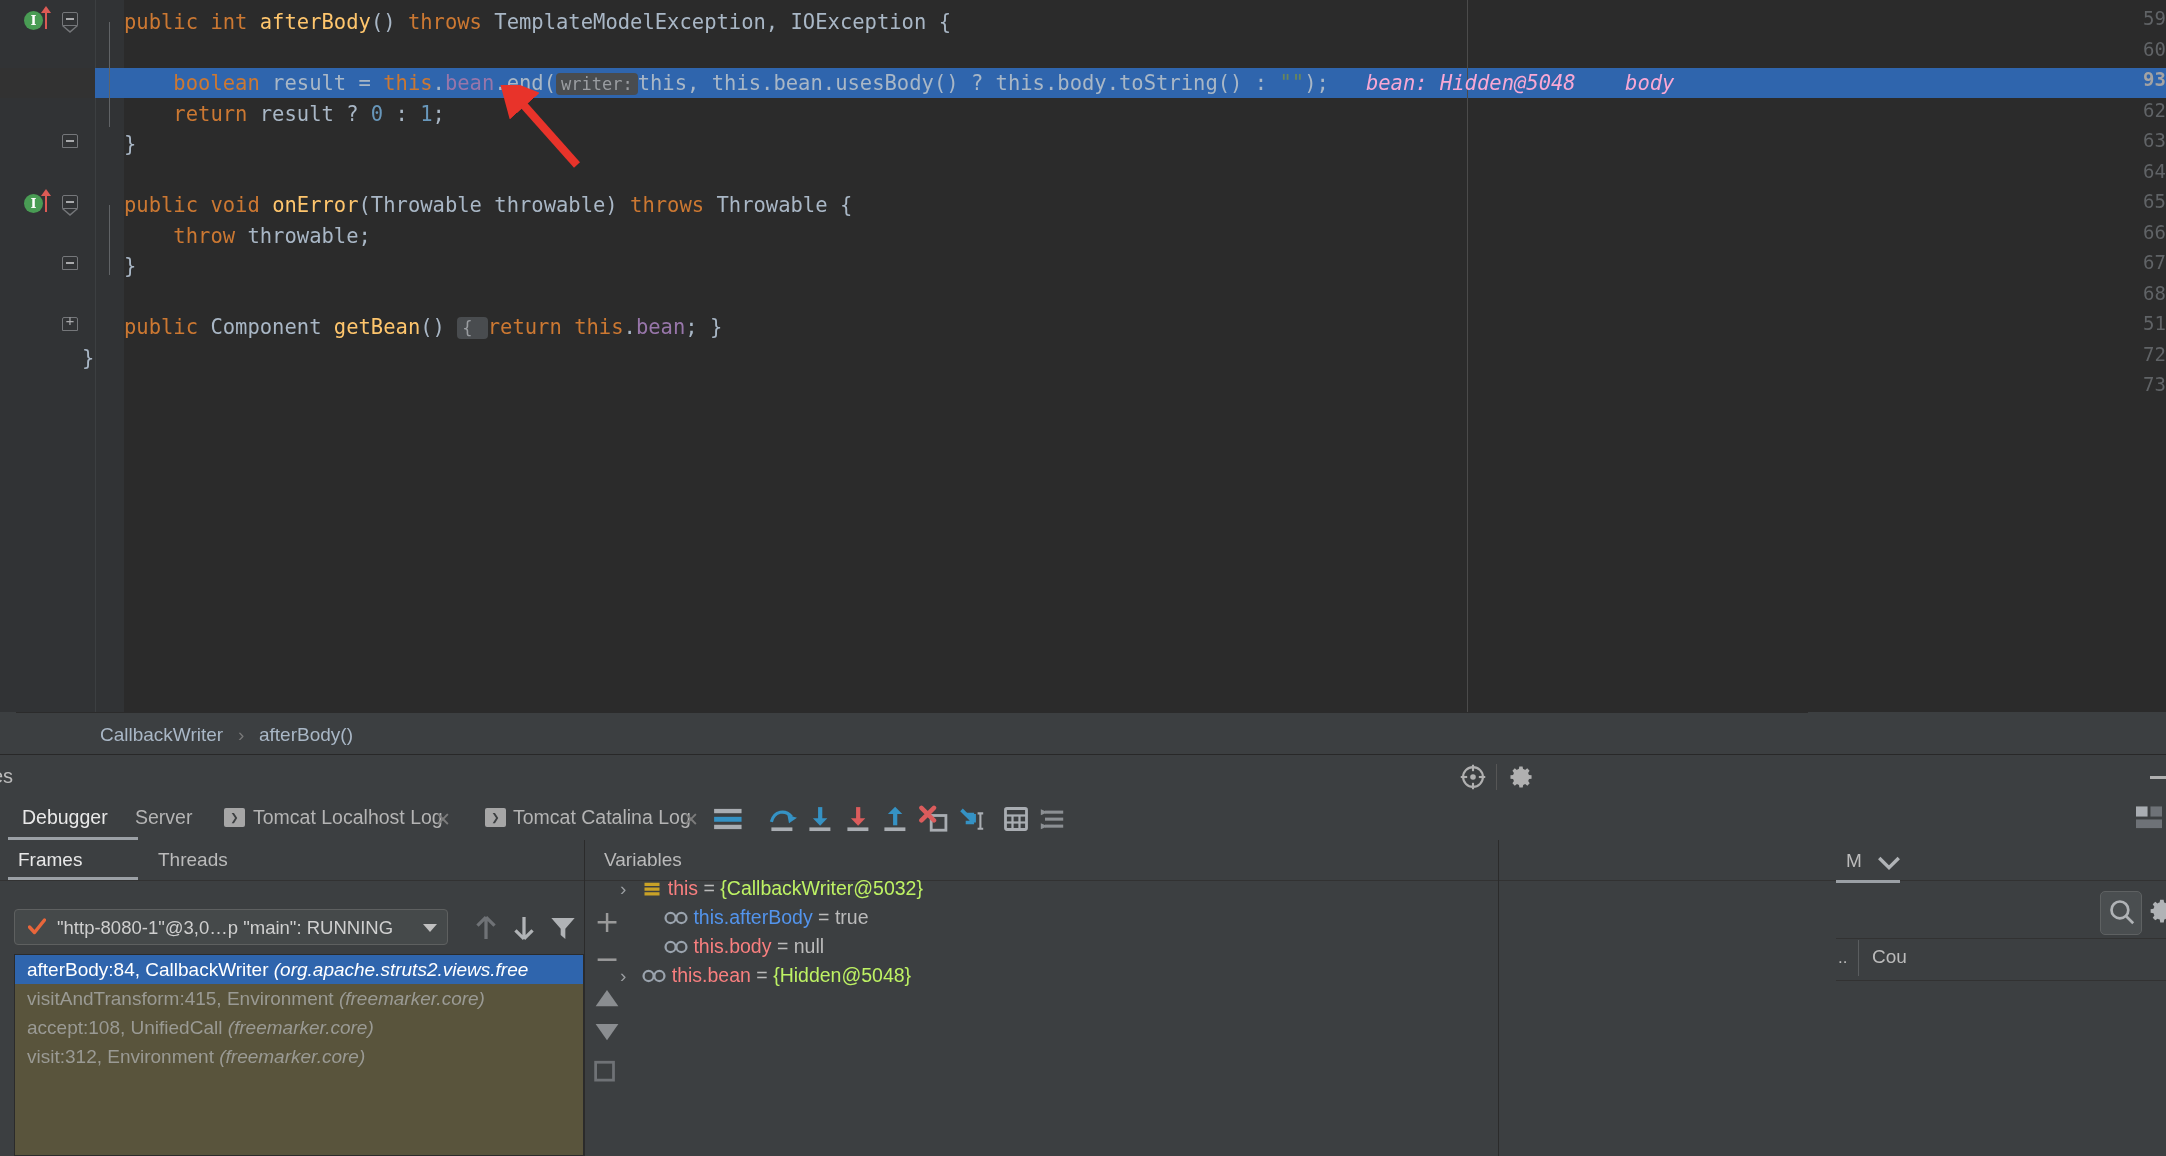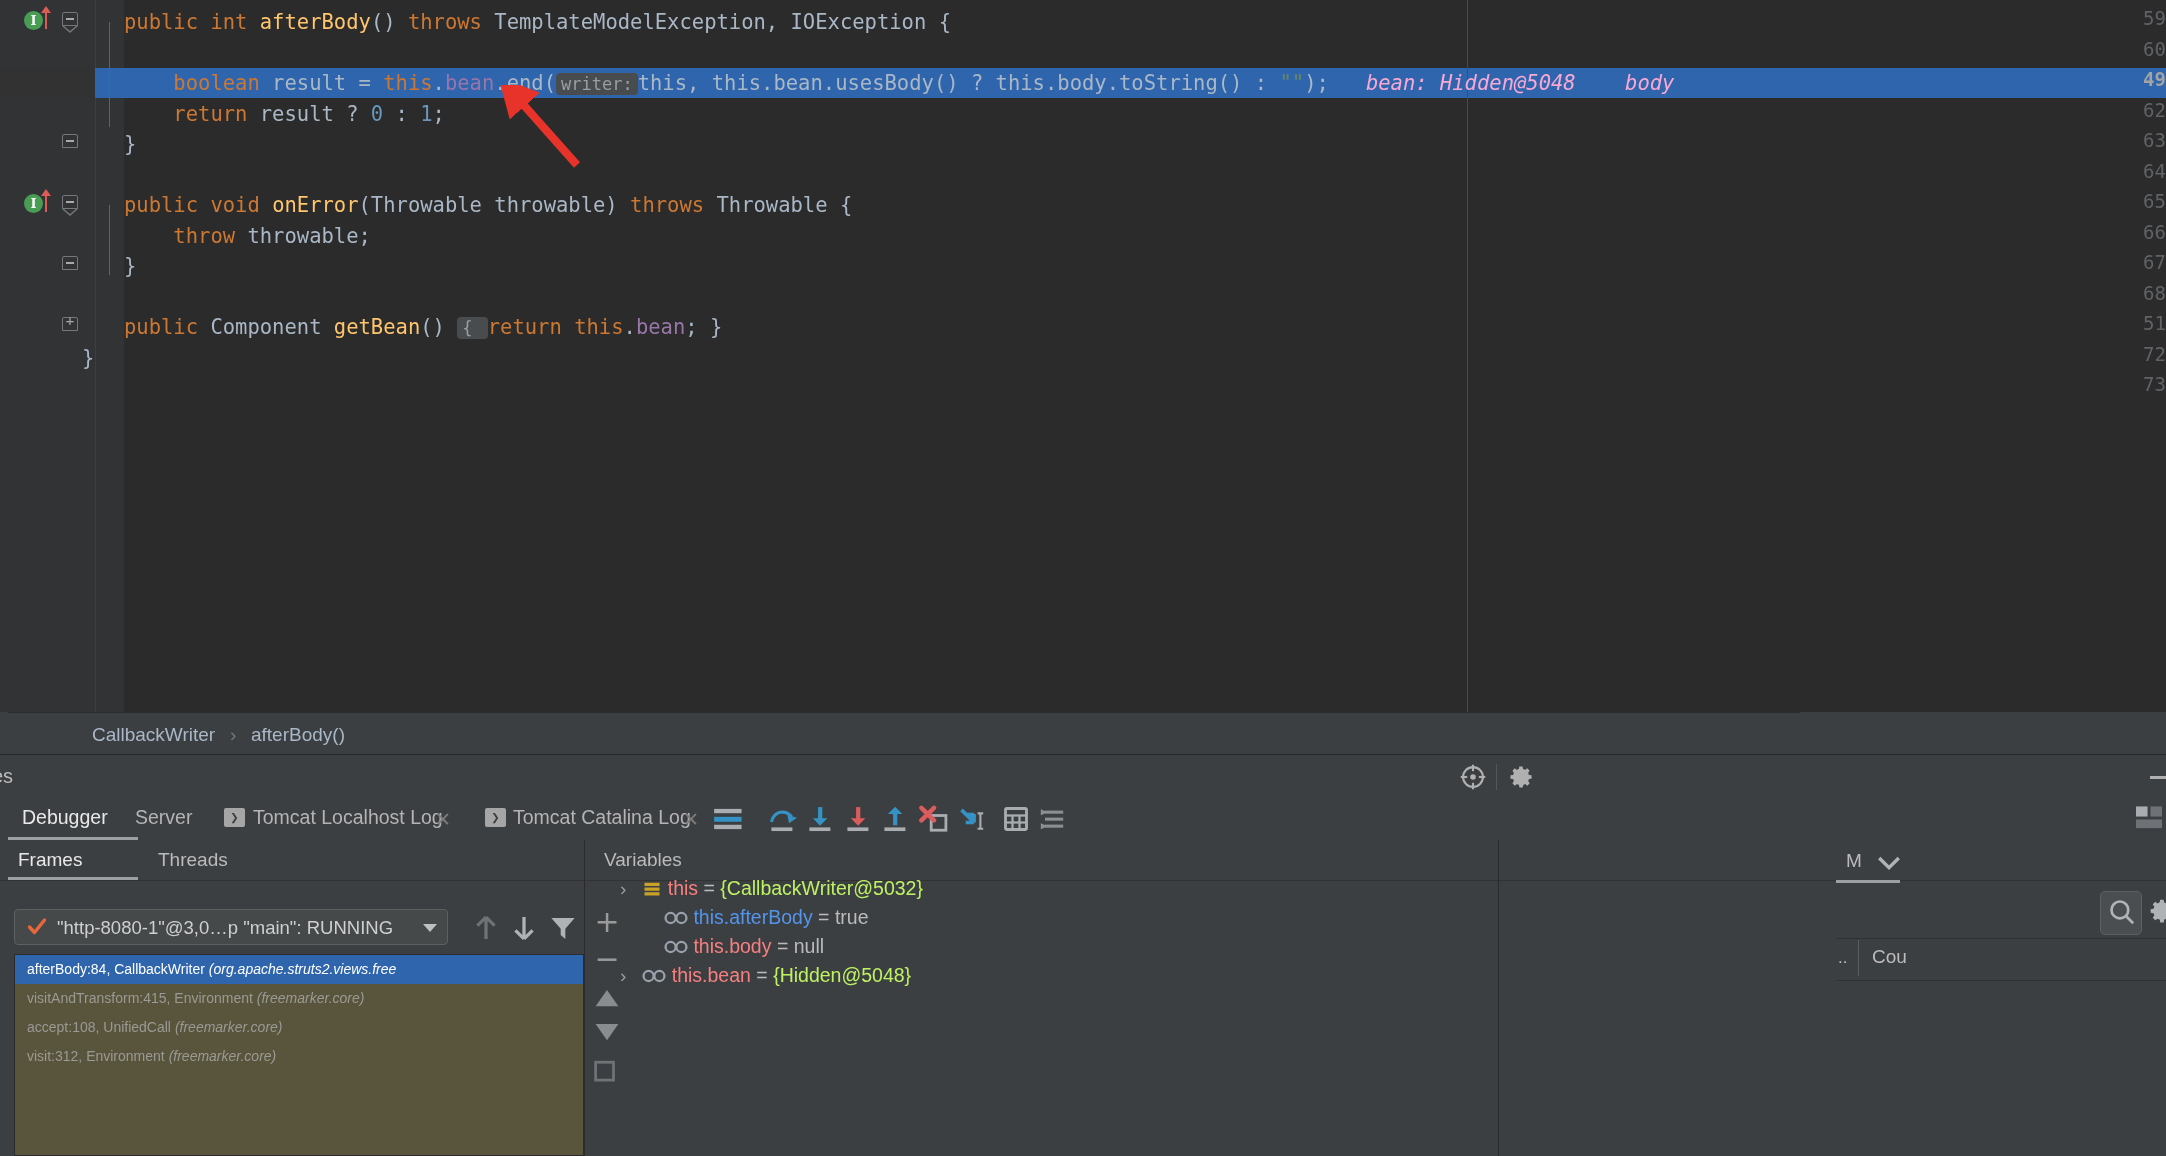--- a/index.html
+++ b/index.html
@@ -44,21 +44,21 @@
   .mth{color:#ffc66d;} .pln{color:#a9b7c6;} .fld{color:#9876aa;}
   .num{color:#6897bb;} .str{color:#6a8759;}
   .hint{color:#787878;font-style:italic;}
   .hint-onhl{color:#f9a8d4;font-style:italic;}
   .inlay{background:#494c4f;color:#9a9da1;border-radius:4px;padding:1px 5px;font-size:17px;}
   .val{color:#cc7832;font-style:italic;font-weight:bold;}
 
   .arrow-svg{position:absolute;left:495px;top:85px;pointer-events:none;}
 
   
-  .crumbs{position:absolute;left:8px;top:712px;width:1792px;height:42px;background:#3c3f41;
+  .crumbs{position:absolute;left:16px;top:712px;width:1792px;height:42px;background:#3c3f41;
      border-top:1px solid #2b2b2b;}
   .crumbs .c{position:absolute;top:11px;font-size:19px;color:#a9b7c6;}
 
   
   .tw-head{position:absolute;left:0;top:754px;width:2166px;height:42px;background:#3c3f41;
      border-top:1px solid #282828;}
   .tw-title{position:absolute;left:-8px;top:10px;font-size:20px;color:#bbbbbb;}
 
   
   .tabs{position:absolute;left:0;top:796px;width:2166px;height:44px;background:#3c3f41;
@@ -82,21 +82,21 @@
       background:#45494a;border:1px solid #5e6060;border-radius:4px;box-sizing:border-box;}
   .thread-txt{position:absolute;left:42px;top:7px;font-size:18.5px;color:#cfcfcf;
       white-space:nowrap;overflow:hidden;}
   .tick{position:absolute;left:13px;top:8px;width:18px;height:18px;}
   .caret{position:absolute;right:10px;top:14px;width:0;height:0;
       border-left:7px solid transparent;border-right:7px solid transparent;border-top:8px solid #c0c0c0;}
 
   .frames-list{position:absolute;left:14px;top:954px;width:570px;height:202px;
       background:#59543c;border:1px solid #2b2b2b;box-sizing:border-box;overflow:hidden;}
   .frow{position:absolute;left:0;right:0;height:29px;line-height:29px;
-      font-size:14px;padding-left:12px;box-sizing:border-box;white-space:nowrap;color:#9a9a94;}
+      font-size:19px;padding-left:12px;box-sizing:border-box;white-space:nowrap;color:#9a9a94;}
   .frow.sel{background:#2f65ad;color:#ffffff;}
   .fpkg{font-style:italic;}
 
   .varpanel{position:absolute;left:620px;top:840px;right:330px;height:316px;}
   .vrow{position:absolute;left:0;height:29px;line-height:29px;font-size:19.5px;white-space:nowrap;}
   .vexp{position:absolute;font-size:19px;color:#9a9da1;}
   .vname-red{color:#f87f7f;} .vname-blue{color:#5394ec;}
   .veq{color:#bbbbbb;} .vval{color:#bef264;} .vval-plain{color:#bbbbbb;}
   .sq-btn{position:absolute;width:30px;height:28px;color:#9a9a9a;font-size:22px;
       text-align:center;line-height:28px;font-family:"DejaVu Sans",sans-serif;}
@@ -119,21 +119,21 @@
 
     <div class="cur-gutter" style="top:68px;"></div>
 
     <div class="hl-row" style="top:68px;"></div>
 
     <div class="fold-line" style="top:22px;height:105px;"></div>
     <div class="fold-line" style="top:205px;height:70px;"></div>
 
     <div class="ln" style="top:7px;">59</div>
     <div class="ln" style="top:38px;">60</div>
-    <div class="ln cur" style="top:68px;">49</div>
+    <div class="ln cur" style="top:68px;">93</div>
     <div class="ln" style="top:99px;">62</div>
     <div class="ln" style="top:129px;">63</div>
     <div class="ln" style="top:160px;">64</div>
     <div class="ln" style="top:190px;">65</div>
     <div class="ln" style="top:221px;">66</div>
     <div class="ln" style="top:251px;">67</div>
     <div class="ln" style="top:282px;">68</div>
     <div class="ln" style="top:312px;">51</div>
     <div class="ln" style="top:343px;">72</div>
     <div class="ln" style="top:373px;">73</div>

